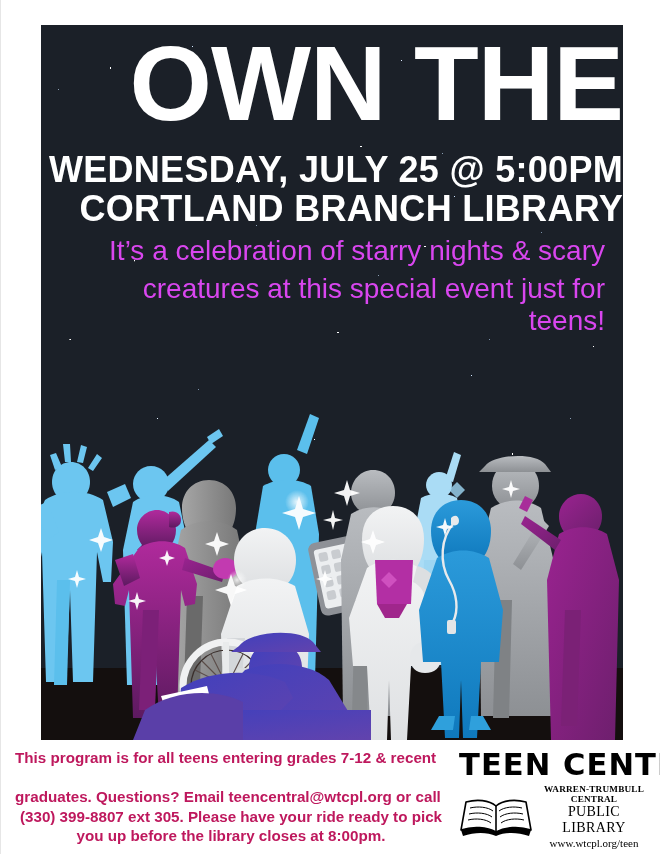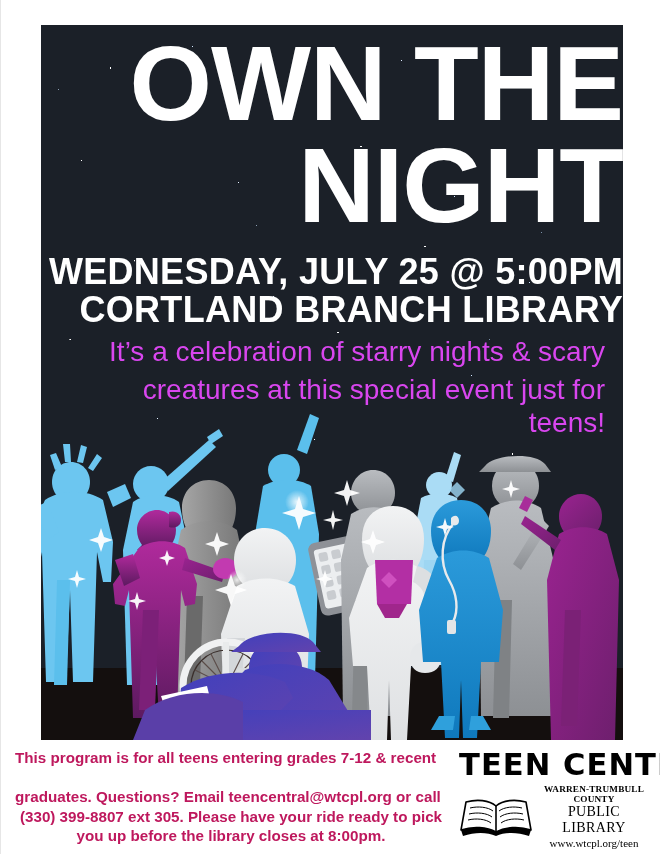--- a/index.html
+++ b/index.html
@@ -145,21 +145,20 @@
 
 <div class="page">
 
   <div class="poster">
 
     <div class="starfield"></div>
 
     <div class="headline-wrap">
       <div class="headline">
         <span>OWN THE</span>
-        <span class="l2">NIGHT</span>
       </div>
       <p class="subline1">WEDNESDAY, JULY 25 @ 5:00PM</p>
       <p class="subline2">CORTLAND BRANCH LIBRARY</p>
       <p class="tagline">It’s a celebration of starry nights &amp; scary</p>
       <p class="tagline">creatures at this special event  just for teens!</p>
     </div>
 
     <div class="crowd">
       <svg viewBox="0 0 582 330" preserveAspectRatio="none" xmlns="http://www.w3.org/2000/svg">
         <defs>
@@ -394,21 +393,21 @@
           <path d="M37 9 L37 35" stroke="#000000" stroke-width="1.6"></path>
           <path d="M11 11 C19 9 29 10 34 14" fill="none" stroke="#000000" stroke-width="1"></path>
           <path d="M10 17 C18 15 28 16 33 20" fill="none" stroke="#000000" stroke-width="1"></path>
           <path d="M9 23 C17 21 27 22 32 26" fill="none" stroke="#000000" stroke-width="1"></path>
           <path d="M63 11 C55 9 45 10 40 14" fill="none" stroke="#000000" stroke-width="1"></path>
           <path d="M64 17 C56 15 46 16 41 20" fill="none" stroke="#000000" stroke-width="1"></path>
           <path d="M65 23 C57 21 47 22 42 26" fill="none" stroke="#000000" stroke-width="1"></path>
           <path d="M2 33 C14 29 28 30 37 35 C46 30 60 29 72 33 L70 39 C58 35 46 35 37 39 C28 35 16 35 4 39 Z" fill="#000000"></path>
         </svg>
         <div class="logo-lines">
-          <div class="logo-l1">WARREN-TRUMBULL COUNTY</div>
+          <div class="logo-l1">WARREN-TRUMBULL CENTRAL</div>
           <div class="logo-l2">PUBLIC LIBRARY</div>
           <div class="logo-l3">www.wtcpl.org/teen</div>
         </div>
       </div>
     </div>
 
   </div>
 </div>
 
 </body></html>

